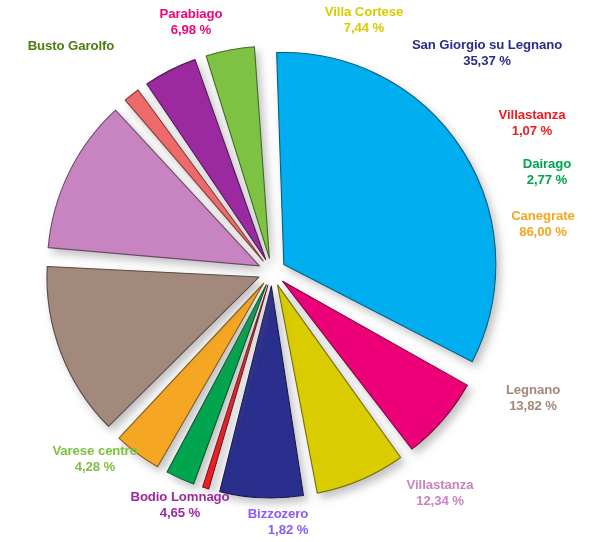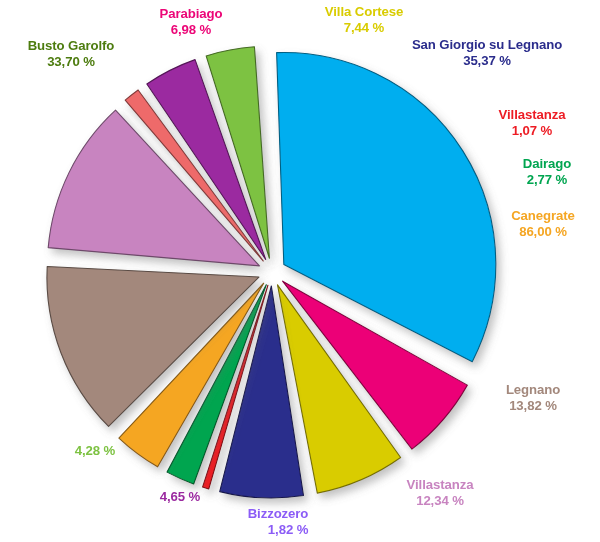--- a/index.html
+++ b/index.html
@@ -74,21 +74,20 @@
         <path d="M 258.93 277.02 L 108.57 426.47 A 212 212 0 0 1 47.19 266.56 Z" class="slice-path" fill="#a3887c" stroke="#5a4b44" filter="url(#sliceShadow)"></path>
         <path d="M 259.43 265.84 L 48.21 247.64 A 212 212 0 0 1 115.52 110.17 Z" class="slice-path" fill="#c884c0" stroke="#6e496a" filter="url(#sliceShadow)"></path>
         <path d="M 263.30 261.03 L 125.19 100.19 A 212 212 0 0 1 138.10 89.95 Z" class="slice-path" fill="#ee6a6a" stroke="#833a3a" filter="url(#sliceShadow)"></path>
         <path d="M 265.69 259.50 L 146.84 83.95 A 212 212 0 0 1 195.07 59.61 Z" class="slice-path" fill="#9b2aa0" stroke="#551758" filter="url(#sliceShadow)"></path>
         <path d="M 269.40 258.24 L 206.15 55.90 A 212 212 0 0 1 254.43 46.77 Z" class="slice-path" fill="#7dc242" stroke="#456b24" filter="url(#sliceShadow)"></path>
       </g>
   </svg>
   <div id="labels-layer">
       <div class="label" style="left: 71px; top: 38px; color: #4d7c0f;">
         <span class="lbl-name">Busto Garolfo</span>
-        <span class="lbl-value">33,70 %</span>
       </div>
       <div class="label" style="left: 150px; top: 6px; color: rgb(236, 6, 119); margin-left: 41px;">
         <span class="lbl-name">Parabiago</span>
         <span class="lbl-value">6,98 %</span>
       </div>
       <div class="label" style="left: 364px; top: 4px; color: rgb(217, 204, 0);">
         <span class="lbl-name">Villa Cortese</span>
         <span class="lbl-value">7,44 %</span>
       </div>
       <div class="label" style="left: 487px; top: 37px; color: rgb(43, 45, 140);">
@@ -113,19 +112,21 @@
       </div>
       <div class="label" style="left: 440px; top: 477px; color: rgb(200, 132, 192);">
         <span class="lbl-name">Villastanza</span>
         <span class="lbl-value">12,34 %</span>
       </div>
       <div class="label" style="left: 278px; top: 506px; color: #8b5cf6; text-align: right;">
         <span class="lbl-name">Bizzozero</span>
         <span class="lbl-value">1,82 %</span>
       </div>
       <div class="label" style="left: 180px; top: 489px; color: rgb(155, 42, 160);">
+        <span class="lbl-name">Bodio Lomnago</span>
         <span class="lbl-value">4,65 %</span>
       </div>
       <div class="label" style="left: 95px; top: 443px; color: rgb(125, 194, 66);">
+        <span class="lbl-name">Varese centro</span>
         <span class="lbl-value">4,28 %</span>
       </div>
     </div>
 </div>
 
 </body></html>

